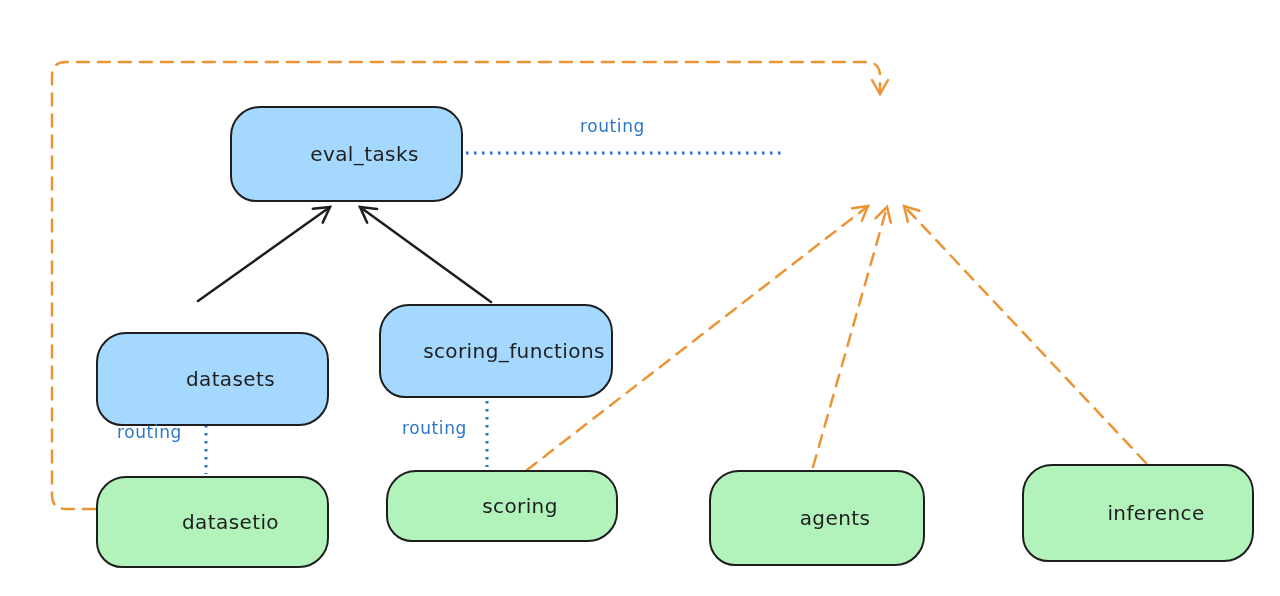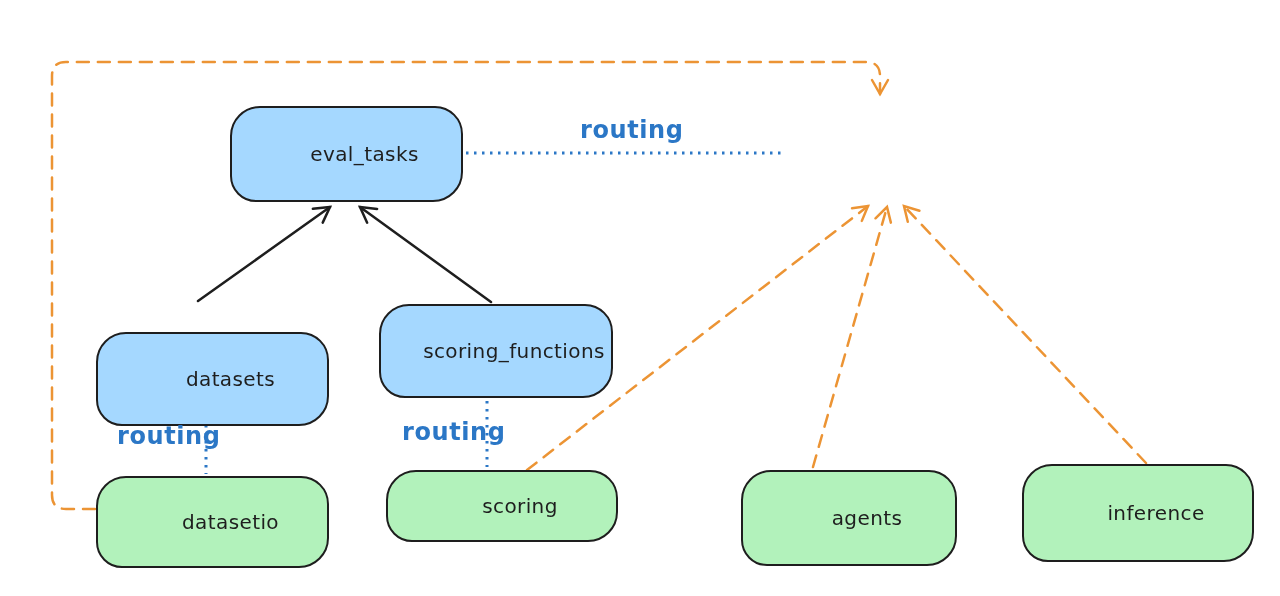--- a/index.html
+++ b/index.html
@@ -32,22 +32,22 @@
     padding-left: 36px;
   }
   .node .node-label {
     font-size: 20px;
     color: #1e1e1e;
     letter-spacing: 0.4px;
     white-space: nowrap;
   }
   .edge-label {
     position: absolute;
-    font-size: 24px;
-    font-weight: 700;
+    font-size: 17px;
+    font-weight: 400;
     letter-spacing: 0.6px;
     white-space: nowrap;
   }
 </style>
 </head>
 <body>
 
 <div class="canvas">
 
   <svg id="edge-layer" width="1280" height="596" viewBox="0 0 1280 596">
@@ -78,21 +78,21 @@
   </div>
   <div class="node" style="left: 96px; top: 476px; width: 233px; height: 92px; background: rgb(178, 242, 187); border-color: rgb(30, 30, 30);">
     <span class="node-label">datasetio</span>
   </div>
   <div class="node" style="left: 379px; top: 304px; width: 234px; height: 94px; background: rgb(165, 216, 255); border-color: rgb(30, 30, 30);">
     <span class="node-label">scoring_functions</span>
   </div>
   <div class="node" style="left: 386px; top: 470px; width: 232px; height: 72px; background: rgb(178, 242, 187); border-color: rgb(30, 30, 30);">
     <span class="node-label">scoring</span>
   </div>
-  <div class="node" style="left: 709px; top: 470px; width: 216px; height: 96px; background: rgb(178, 242, 187); border-color: rgb(30, 30, 30); margin-left: 32px;">
+  <div class="node" style="left: 709px; top: 470px; width: 216px; height: 96px; background: rgb(178, 242, 187); border-color: rgb(30, 30, 30);">
     <span class="node-label">agents</span>
   </div>
   <div class="node" style="left: 1022px; top: 464px; width: 232px; height: 98px; background: rgb(178, 242, 187); border-color: rgb(30, 30, 30);">
     <span class="node-label">inference</span>
   </div>
 
   <span class="edge-label" style="left: 580px; top: 116px; color: rgb(43, 119, 198);">routing</span>
   <span class="edge-label" style="left: 117px; top: 422px; color: rgb(43, 119, 198);">routing</span>
   <span class="edge-label" style="left: 402px; top: 418px; color: rgb(43, 119, 198);">routing</span>
 

